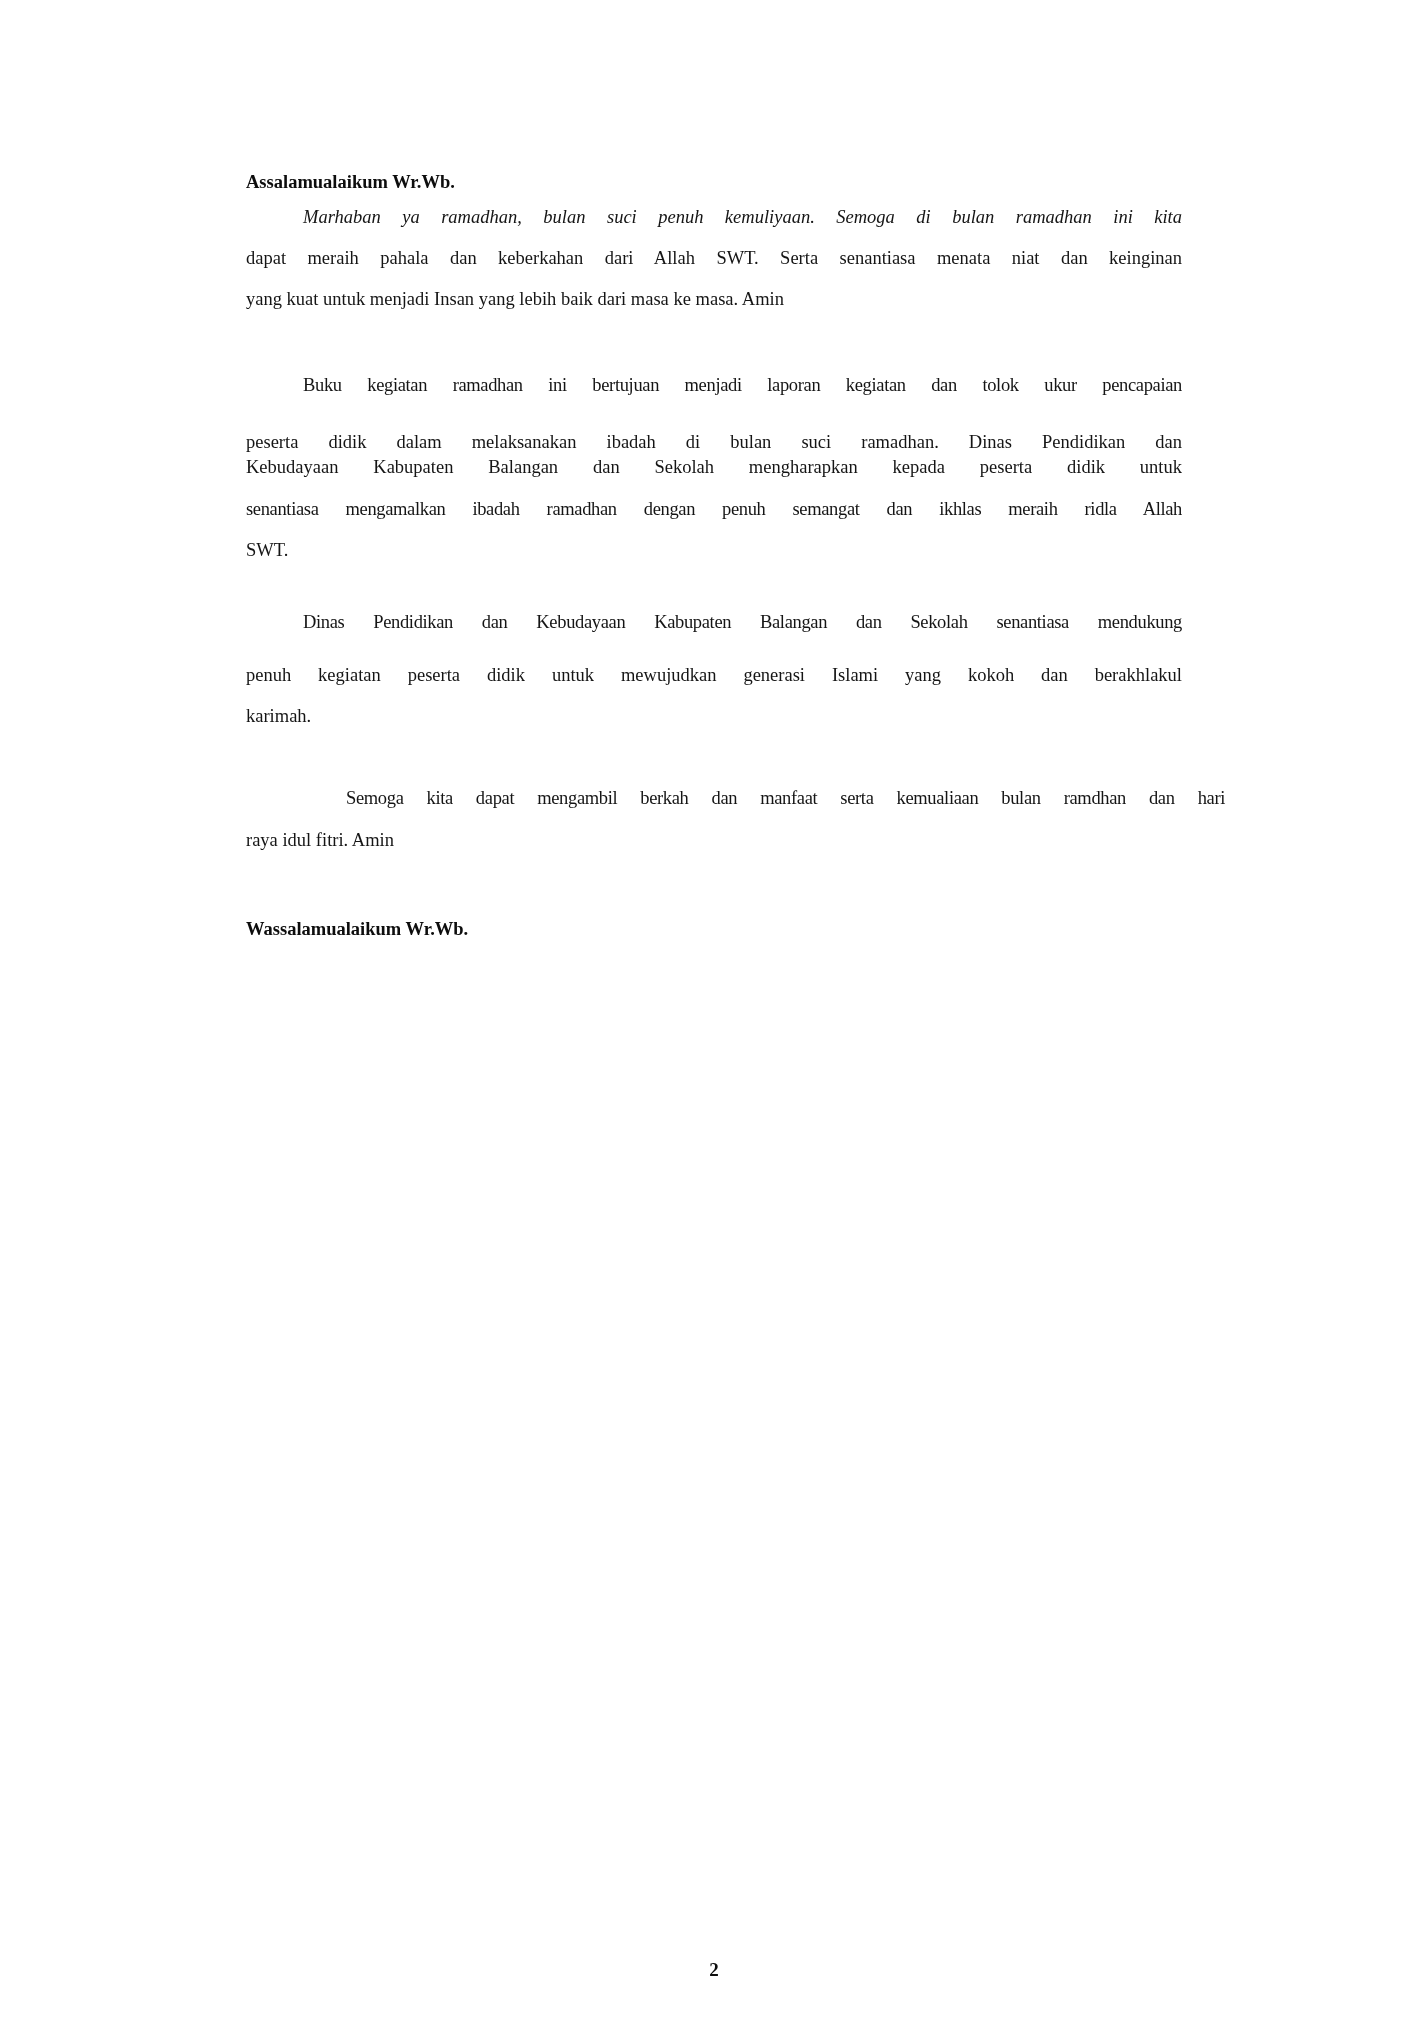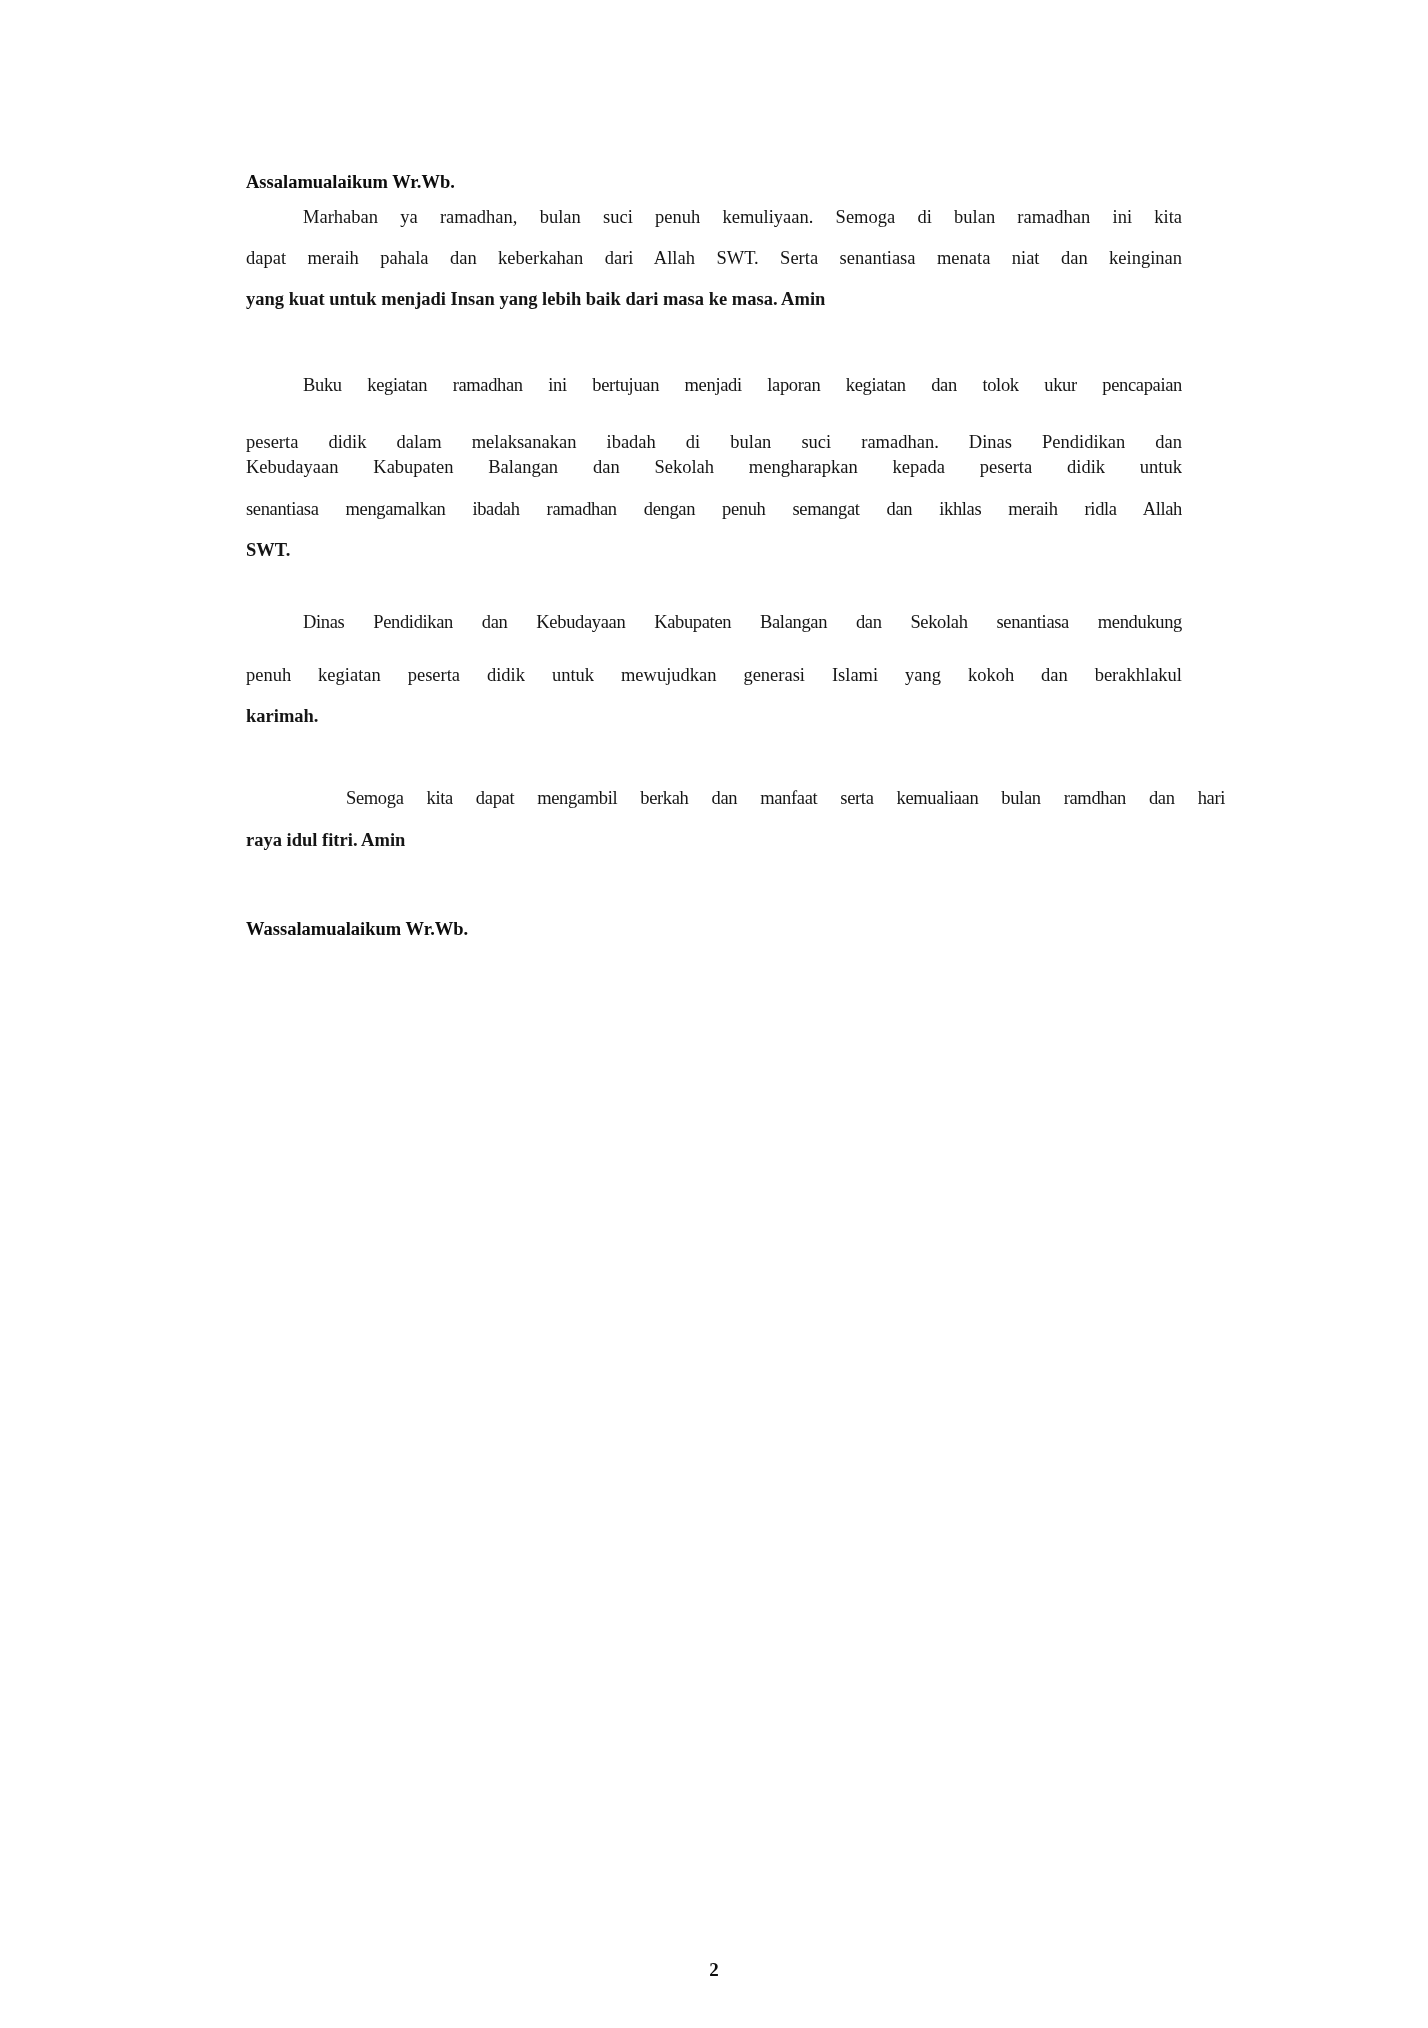--- a/index.html
+++ b/index.html
@@ -54,21 +54,20 @@
     text-align-last: justify;
     color: #151515;
   }
   .line.first {
     left: 303px;
     width: 879px;
   }
   .line.last {
     text-align: right;
     text-align-last: left;
-    font-weight: bold;
   }
   .line.tight {
     letter-spacing: -0.35px;
   }
   .page-number {
     position: absolute;
     left: 0;
     width: 1428px;
     top: 1960px;
     text-align: center;
@@ -80,21 +79,21 @@
 </style>
 </head>
 <body>
 
 <div class="page">
 
 
   <div class="salam" style="top:166.5px;margin-top:6px;">Assalamualaikum Wr.Wb.</div>
 
   <div>
-    <div class="line first" style="top:207.5px;">Marhaban ya ramadhan, bulan suci penuh kemuliyaan. Semoga di bulan ramadhan ini kita</div>
+    <div class="line first" style="top:207.5px;font-style:italic;">Marhaban ya ramadhan, bulan suci penuh kemuliyaan. Semoga di bulan ramadhan ini kita</div>
     <div class="line" style="top:248.5px;">dapat meraih pahala dan keberkahan dari Allah SWT. Serta senantiasa menata niat dan keinginan</div>
     <div class="line last" style="top:289.5px;">yang kuat untuk menjadi Insan yang lebih baik dari masa ke masa. Amin</div>
   </div>
 
   <div>
     <div class="line first tight" style="top:375.5px;">Buku kegiatan ramadhan ini bertujuan menjadi laporan kegiatan dan tolok ukur pencapaian</div>
     <div class="line" style="top:433px;">peserta didik dalam melaksanakan ibadah di bulan suci ramadhan. Dinas Pendidikan dan</div>
     <div class="line" style="top:457.5px;">Kebudayaan Kabupaten Balangan dan Sekolah mengharapkan kepada peserta didik untuk</div>
     <div class="line tight" style="top:499.5px;">senantiasa mengamalkan ibadah ramadhan dengan penuh semangat dan ikhlas meraih ridla Allah</div>
     <div class="line last" style="top:540.5px;">SWT.</div>

